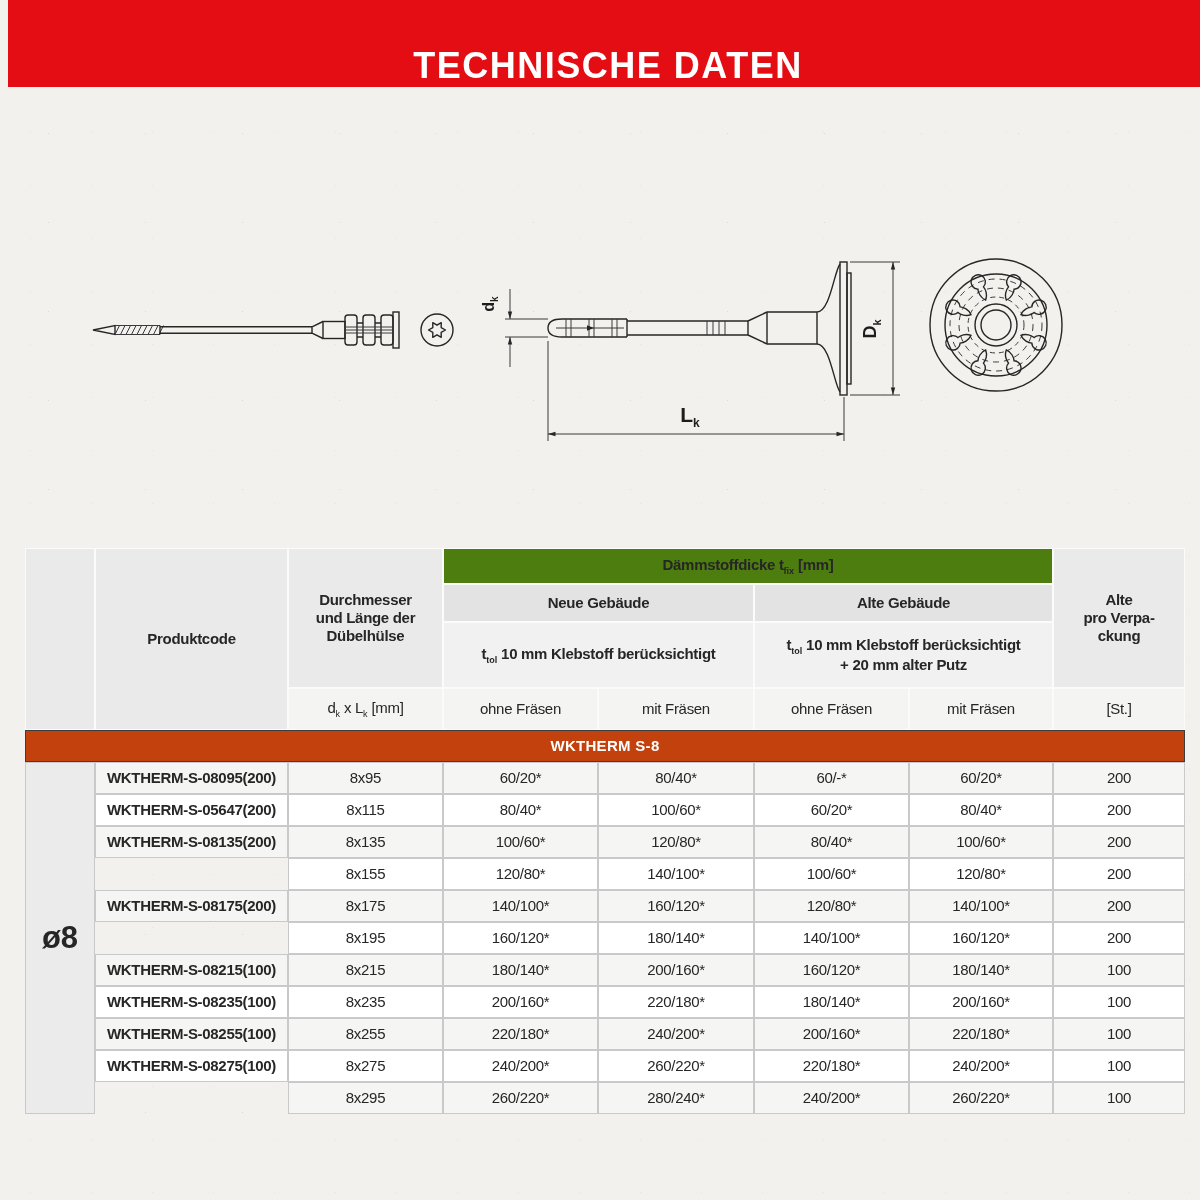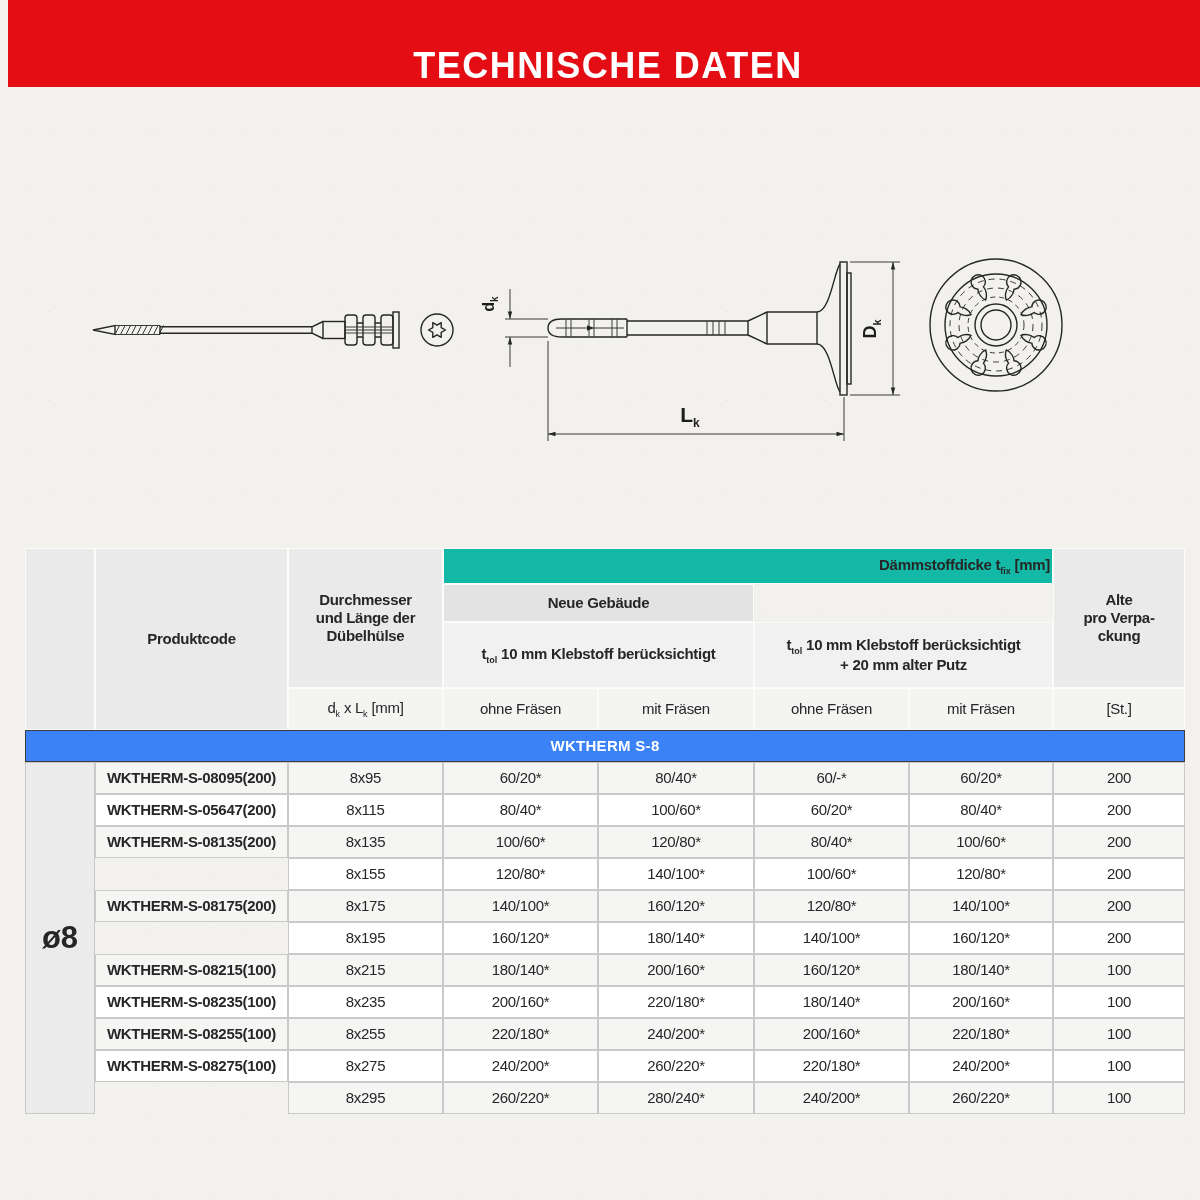--- a/index.html
+++ b/index.html
@@ -33,26 +33,26 @@
     font-size:15px;color:#262626;letter-spacing:-0.3px;
   }
   .c{
     display:flex;flex-direction:column;align-items:center;justify-content:center;
     text-align:center;background:#ffffff;border:1px solid #c9c9c9;
     line-height:1.2;padding:0 2px;box-sizing:border-box;
   }
   .b{font-weight:bold;}
   .hc{border:1px solid #fbfbfa;}
   .hd-side{background:#eaeaea;}
-  .hd1{background:#14b8a6;align-items:flex-end;}
+  .hd1{background:#4d7c0f;}
   .hd2{background:#e3e3e3;}
   .hd3{background:#f1f1f1;}
   .unit{background:#f4f4f3;}
   .band{
-    background:#3b82f6;color:#ffffff;font-weight:bold;letter-spacing:0.3px;
+    background:#c2410c;color:#ffffff;font-weight:bold;letter-spacing:0.3px;
     border:1px solid #3d3d3d;
   }
   .diam{background:#ebebeb;font-size:31px;font-weight:bold;letter-spacing:0;}
   .odd{background:#f5f5f4;}
   .code{font-weight:bold;}
   sub{font-size:9px;letter-spacing:0;}
   .stack .line{display:block;}
 </style>
 </head>
 <body>
@@ -154,20 +154,21 @@
   <div class="c hc hd-side b" style="grid-area:1/2/5/3">Produktcode</div>
   <div class="c hc hd-side b" style="grid-area:1/3/4/4">
     <span>Durchmesser</span>
     <span>und Länge der</span>
     <span>Dübelhülse</span>
   </div>
   <div class="c hc hd1 b" style="grid-area:1/4/2/8">
     <span><span>Dämmstoffdicke t</span><sub>fix</sub><span> [mm]</span></span>
   </div>
   <div class="c hc hd2 b" style="grid-area:2/4/3/6">Neue Gebäude</div>
+  <div class="c hc hd2 b" style="grid-area:2/6/3/8">Alte Gebäude</div>
   <div class="c hc hd3 b" style="grid-area:3/4/4/6">
     <span><span>t</span><sub>tol</sub><span> 10 mm Klebstoff berücksichtigt</span></span>
   </div>
   <div class="c hc hd3 b" style="grid-area:3/6/4/8">
     <span class="stack">
       <span class="line"><span>t</span><sub>tol</sub><span> 10 mm Klebstoff berücksichtigt</span></span>
       <span class="line">+ 20 mm alter Putz</span>
     </span>
   </div>
   <div class="c hc hd-side b" style="grid-area:1/8/4/9">

